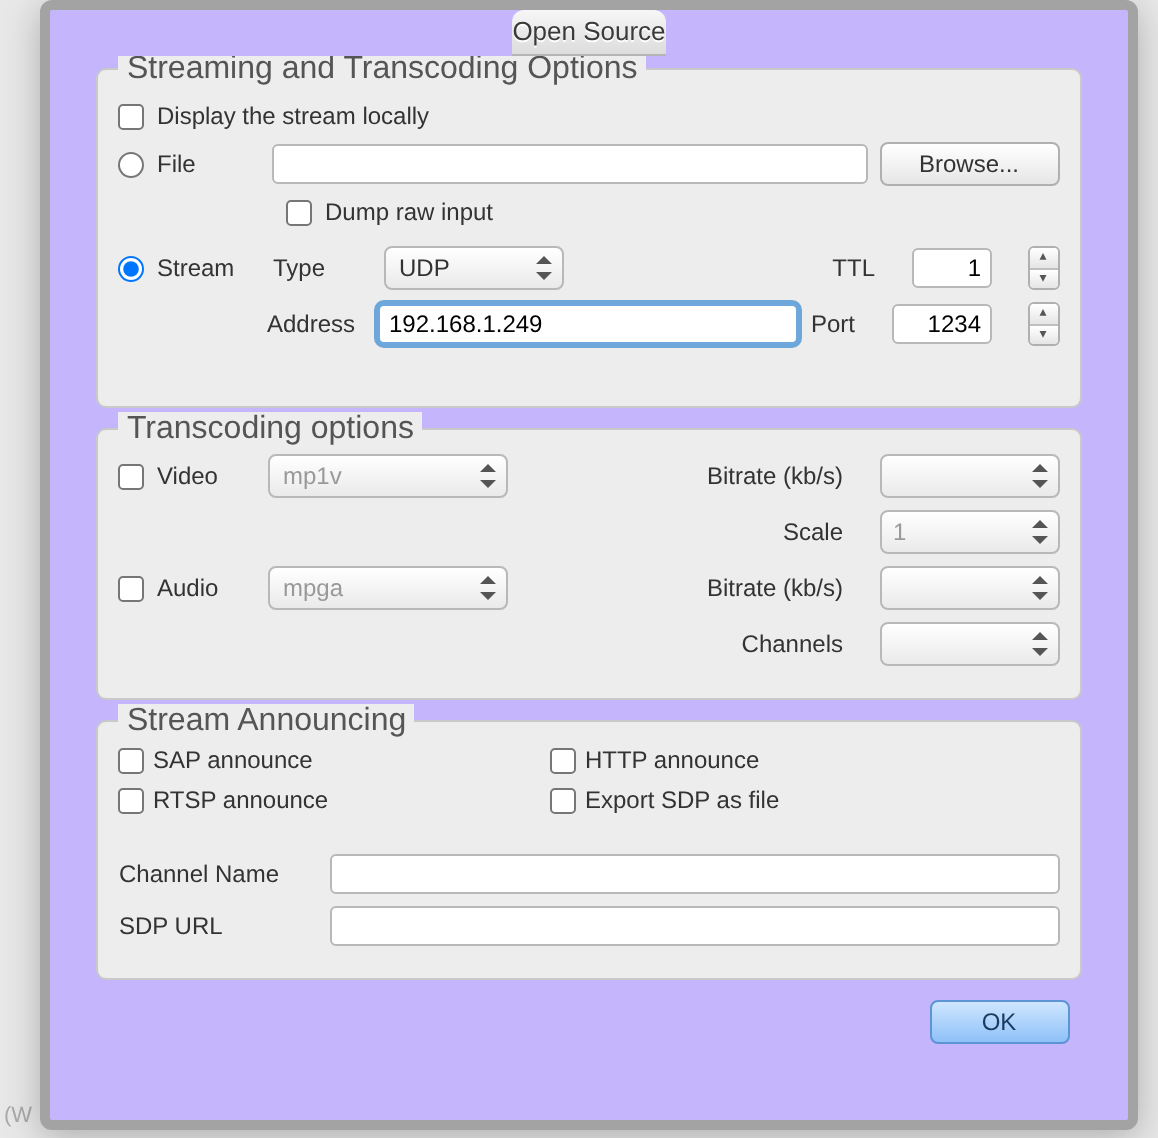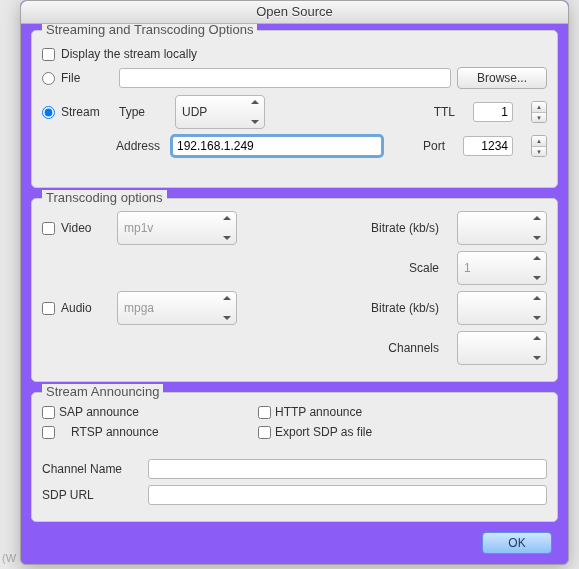--- a/index.html
+++ b/index.html
@@ -12,26 +12,27 @@
     height: 569px;
     overflow: hidden;
     position: relative;
   }
   .window {
     position: absolute;
     top: 0;
     left: 20px;
     right: 10px;
     bottom: 4px;
-    background: #8b5cf6;
-    border: 1px solid #a3a3a3;
+    background: #c4b5fd;
+    border: 5px solid #a3a3a3;
     border-radius: 6px;
     box-shadow: 0 4px 18px rgba(0,0,0,0.25);
     display: flex;
     flex-direction: column;
+    align-items: center;
   }
   .titlebar {
     height: 22px;
     line-height: 22px;
     text-align: center;
     font-size: 13px;
     color: #3a3a3a;
     background: linear-gradient(#f7f7f7,#dcdcdc);
     border-bottom: 1px solid #b5b5b5;
     border-radius: 6px 6px 0 0;
@@ -49,21 +50,21 @@
     margin-bottom: 10px;
     position: relative;
     background: #ededed;
   }
   .group-title {
     position: absolute;
     top: -9px;
     left: 10px;
     background: #ededed;
     padding: 0 4px;
-    font-size: 13px;
+    font-size: 16px;
     color: #555;
   }
   .row {
     display: flex;
     align-items: center;
     margin-bottom: 6px;
     gap: 6px;
   }
   .row.sub {
     margin-left: 70px;
@@ -97,21 +98,21 @@
     line-height: 20px;
     text-align: center;
   }
   .btn.primary {
     background: linear-gradient(#cfe6ff,#8ec1f8);
     border-color: #5c94d6;
     color: #1b3a5f;
     min-width: 70px;
   }
   .select {
-    height: 34px;
+    height: 22px;
     border: 1px solid #b8b8b8;
     border-radius: 4px;
     background: linear-gradient(#ffffff,#eaeaea);
     font-size: 12px;
     padding: 0 26px 0 6px;
     position: relative;
     display: inline-flex;
     align-items: center;
     box-sizing: border-box;
     min-width: 90px;
@@ -196,20 +197,24 @@
         <span class="label">Display the stream locally</span>
       </div>
 
       <div class="row">
         <input type="radio" name="dest" class="radio" style="">
         <span class="label" style="width:52px;">File</span>
         <input class="field" style="flex: 1 1 0%;">
         <div class="btn" style="width:90px;">Browse...</div>
       </div>
 
+      <div class="row sub" style="margin-left:84px;margin-bottom:10px;">
+        <input type="checkbox" class="checkbox" style="">
+        <span class="label">Dump raw input</span>
+      </div>
 
       <div class="row">
         <input type="radio" name="dest" class="radio" checked="" style="">
         <span class="label" style="width:52px;">Stream</span>
         <span class="label" style="width:50px;">Type</span>
         <div class="select" style="width:90px;">
             <span>UDP</span>
           </div>
         <div class="right-col">
           <span class="label">TTL</span>
@@ -297,21 +302,21 @@
           <input type="checkbox" class="checkbox" style="">
           <span class="label">SAP announce</span>
         </div>
         <div style="display:flex;align-items:center;gap:4px;">
           <input type="checkbox" class="checkbox" style="">
           <span class="label">HTTP announce</span>
         </div>
       </div>
 
       <div class="row">
-        <div style="display:flex;align-items:center;gap:16px;width:210px;">
+        <div style="display:flex;align-items:center;gap:4px;width:210px;">
           <input type="checkbox" class="checkbox" style="">
           <span class="label">RTSP announce</span>
         </div>
         <div style="display:flex;align-items:center;gap:4px;">
           <input type="checkbox" class="checkbox" style="">
           <span class="label">Export SDP as file</span>
         </div>
       </div>
 
       <div class="row" style="margin-top:20px;">

